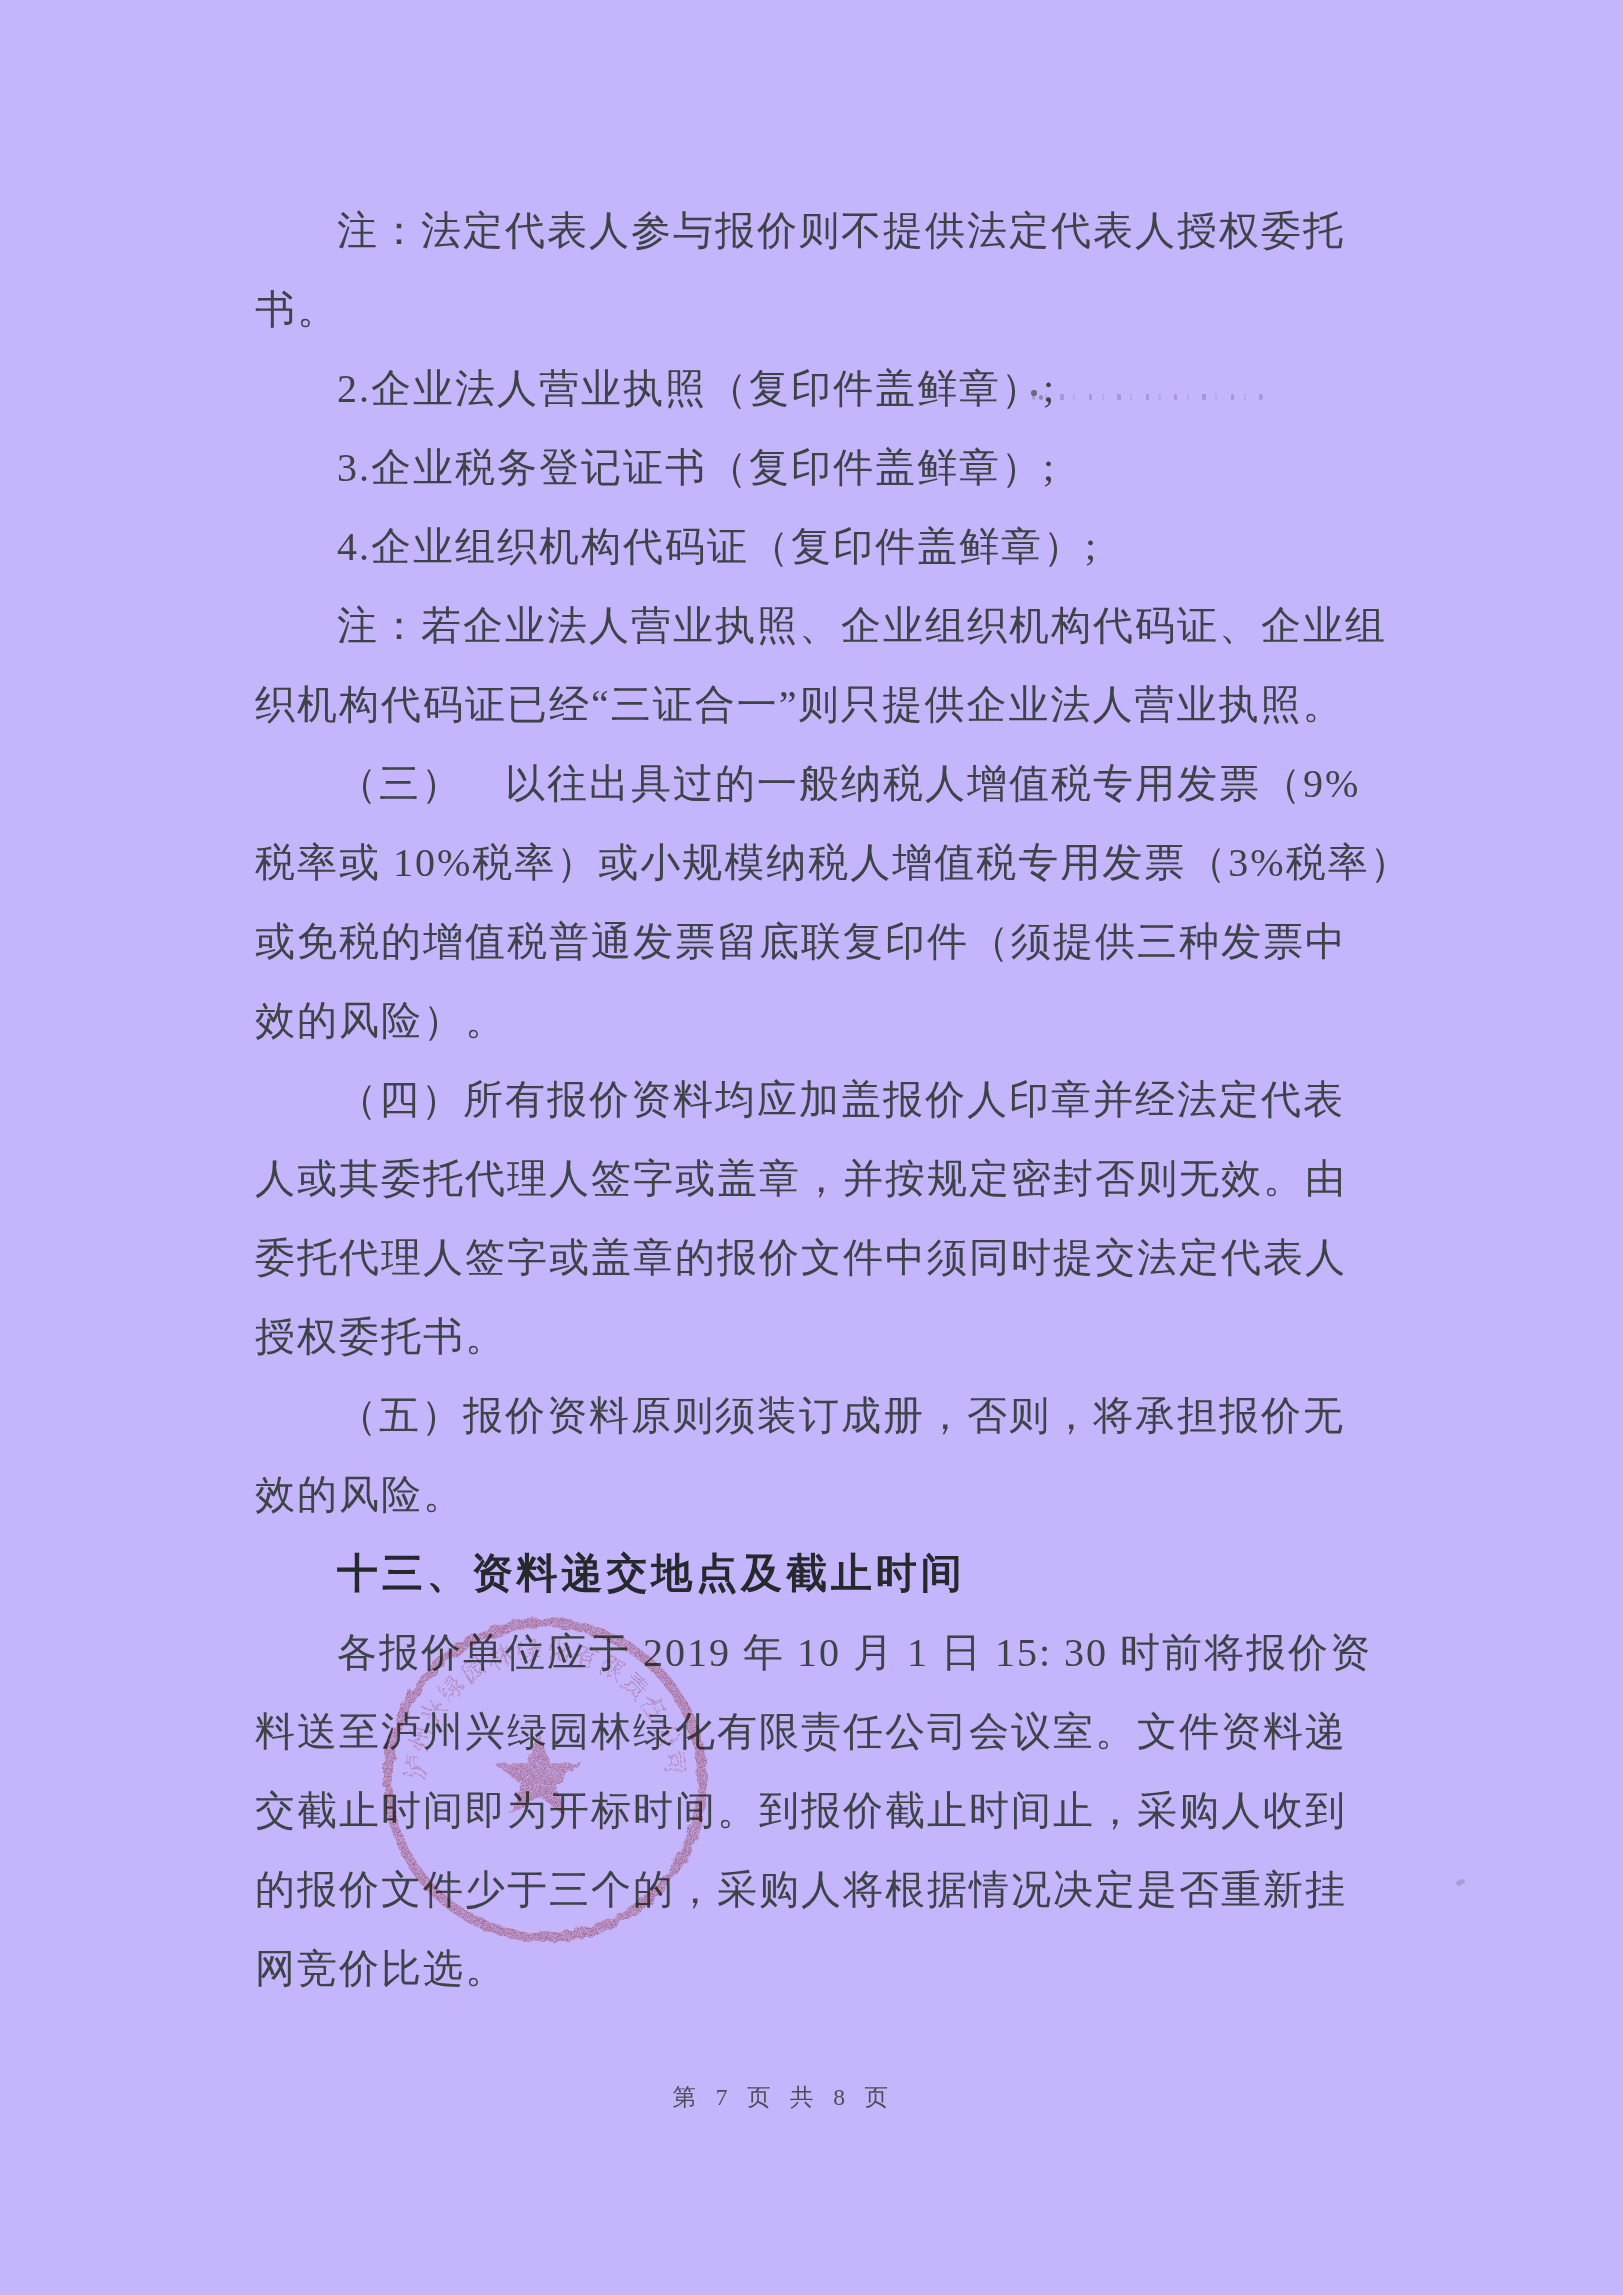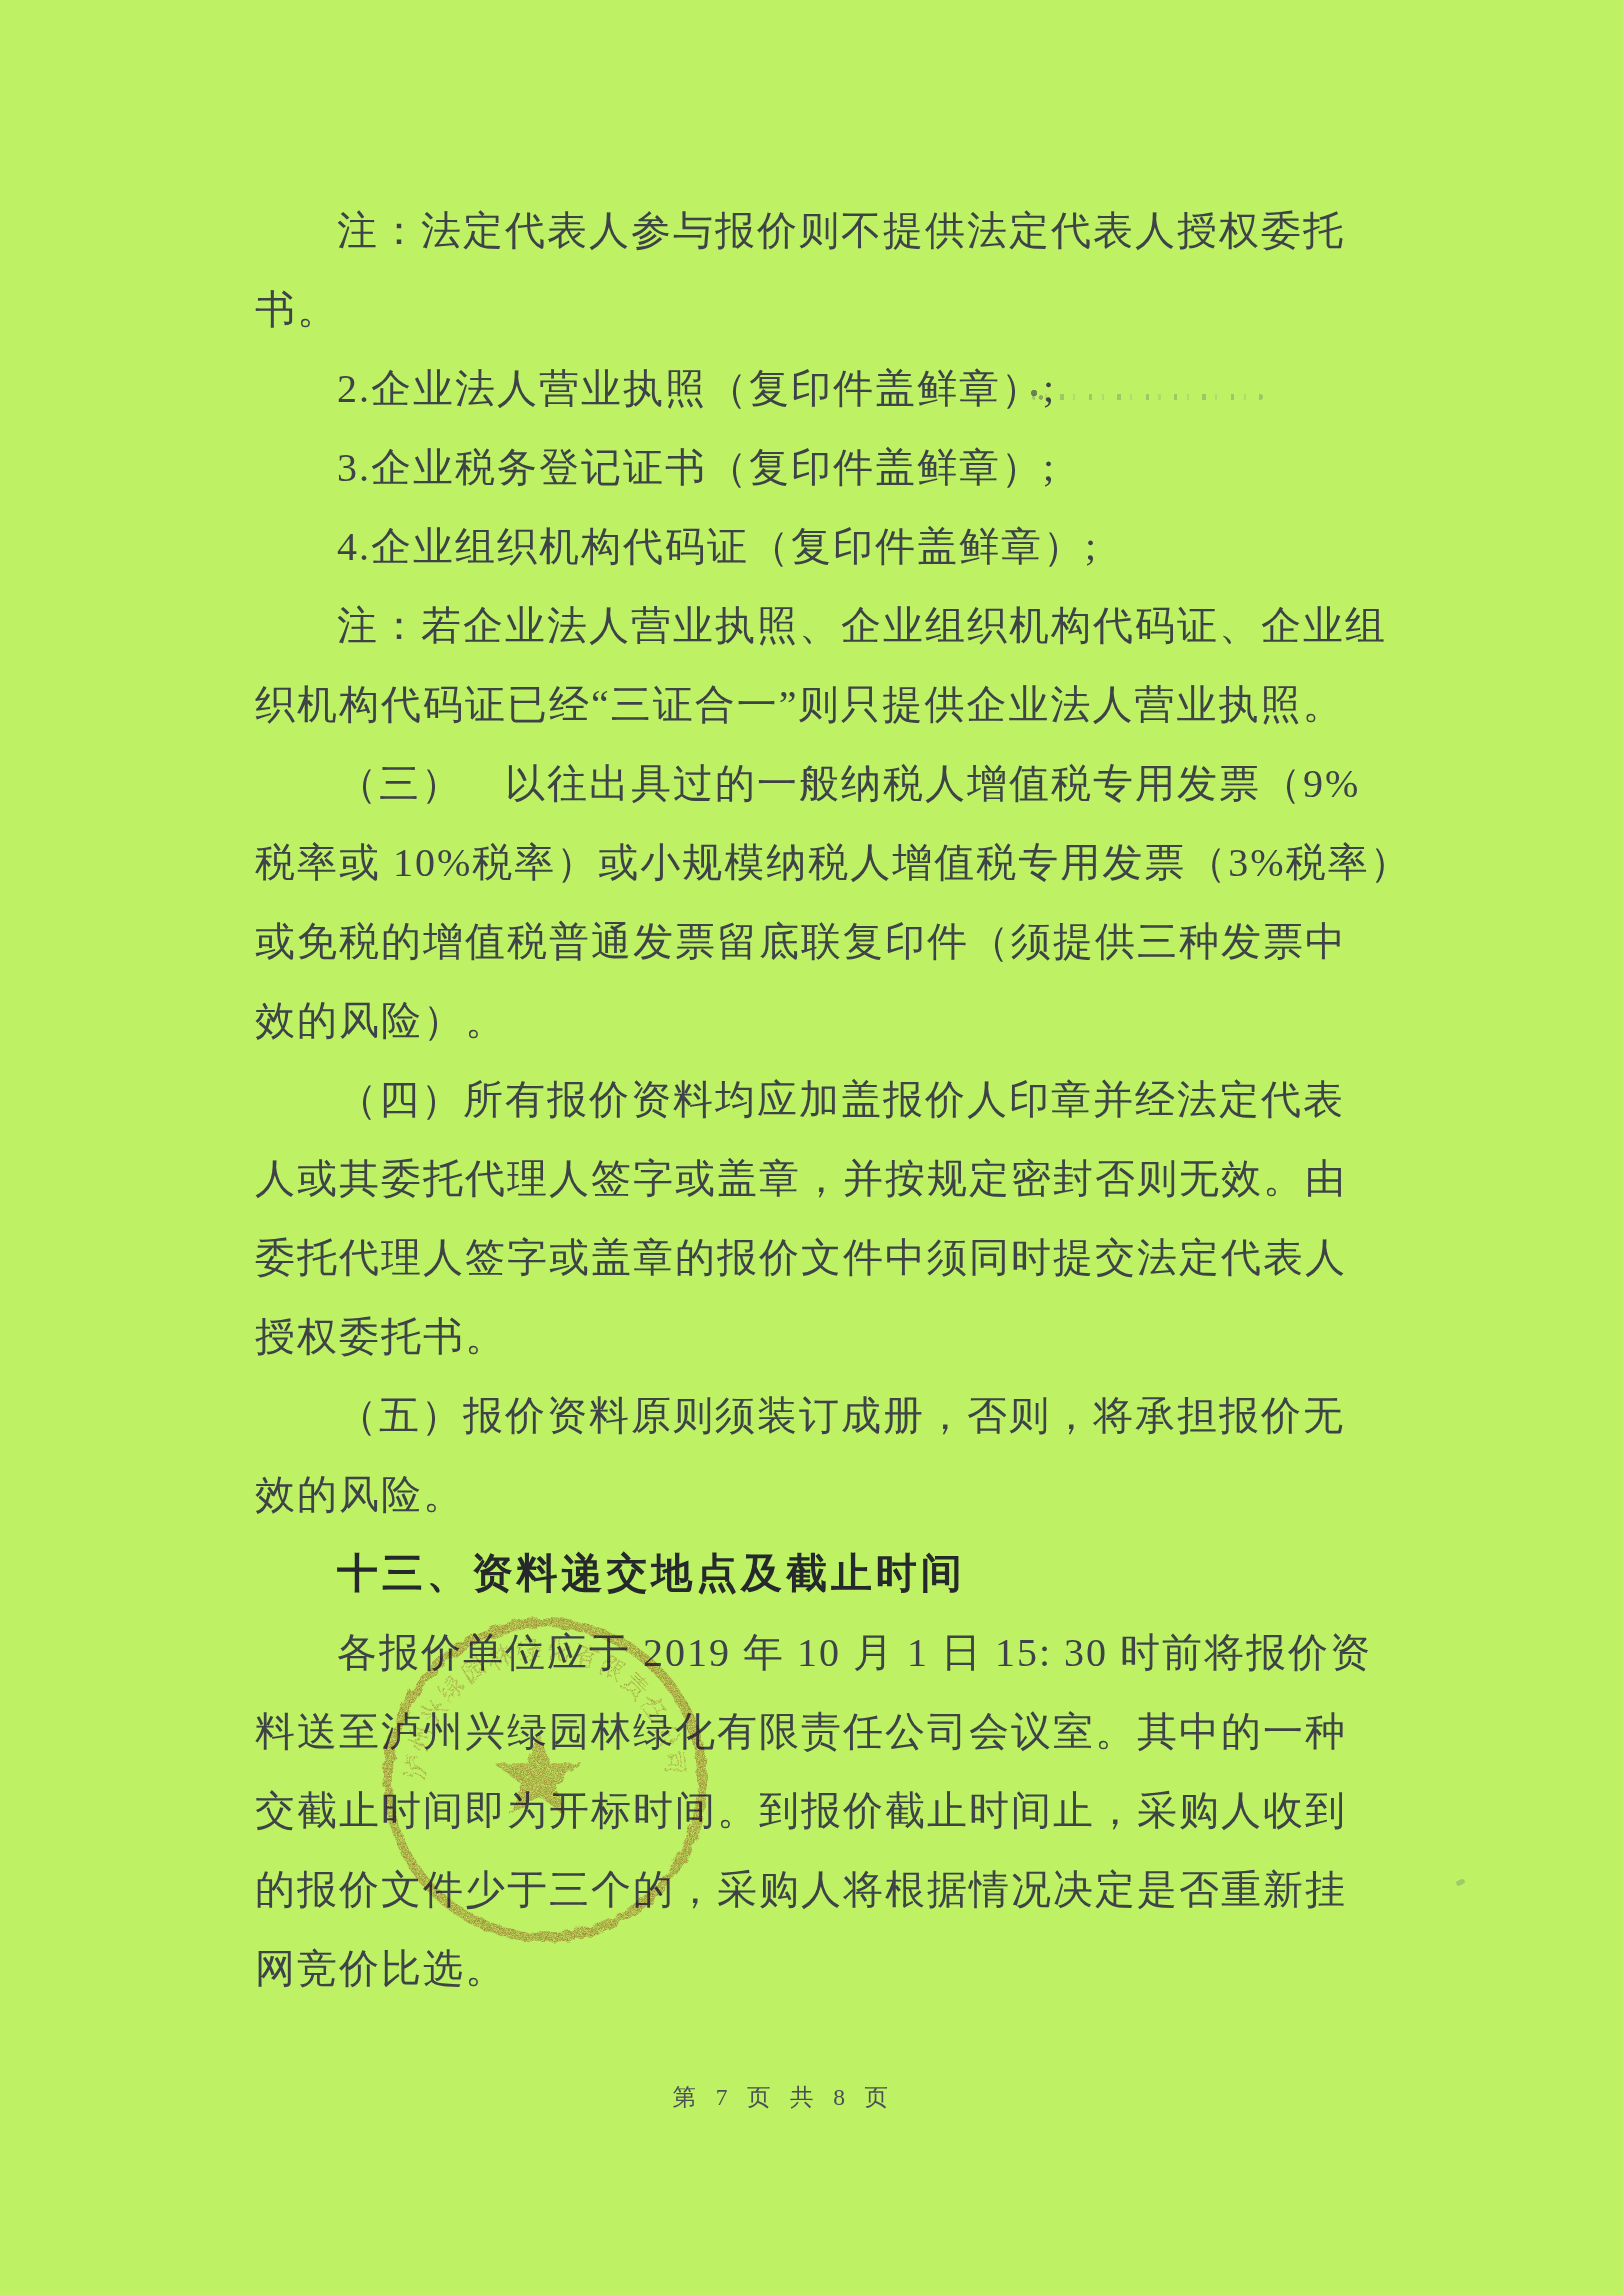--- a/index.html
+++ b/index.html
@@ -1,20 +1,20 @@
 <!DOCTYPE html>
 <html style="font-size:7.8px"><head>
 <meta charset="utf-8">
 <style>
   html, body { margin: 0; padding: 0; }
   .page {
     position: relative;
     width: 1624px;
     height: 2295px;
-    background: #bef264;
+    background: #c4b5fd;
     overflow: hidden;
     font-family: "Liberation Serif", "DejaVu Serif", serif;
   }
   .textblock {
     position: absolute;
     left: 255px;
     top: 191px;
     width: 1167px;
   }
   .line {
@@ -112,21 +112,21 @@
     <div class="line">或免税的增值税普通发票留底联复印件（须提供三种发票中</div>
     <div class="line">效的风险）。</div>
     <div class="line indent">（四）所有报价资料均应加盖报价人印章并经法定代表</div>
     <div class="line">人或其委托代理人签字或盖章，并按规定密封否则无效。由</div>
     <div class="line">委托代理人签字或盖章的报价文件中须同时提交法定代表人</div>
     <div class="line">授权委托书。</div>
     <div class="line indent">（五）报价资料原则须装订成册，否则，将承担报价无</div>
     <div class="line">效的风险。</div>
     <div class="line indent heading">十三、资料递交地点及截止时间</div>
     <div class="line indent">各报价单位应于 2019 年 10 月 1 日 15: 30 时前将报价资</div>
-    <div class="line">料送至泸州兴绿园林绿化有限责任公司会议室。其中的一种</div>
+    <div class="line">料送至泸州兴绿园林绿化有限责任公司会议室。文件资料递</div>
     <div class="line">交截止时间即为开标时间。到报价截止时间止，采购人收到</div>
     <div class="line">的报价文件少于三个的，采购人将根据情况决定是否重新挂</div>
     <div class="line">网竞价比选。</div>
   </main>
 
   <svg class="stamp" viewBox="0 0 680 680" xmlns="http://www.w3.org/2000/svg">
     <defs>
       <filter id="stamp-ink" x="-20%" y="-20%" width="140%" height="140%">
         <feTurbulence type="fractalNoise" baseFrequency="0.9" numOctaves="2" seed="3" result="noise"></feTurbulence>
         <feColorMatrix in="noise" type="matrix" values="0 0 0 0 1  0 0 0 0 1  0 0 0 0 1  0 0 0 1.5 -0.25" result="alphaNoise"></feColorMatrix>

